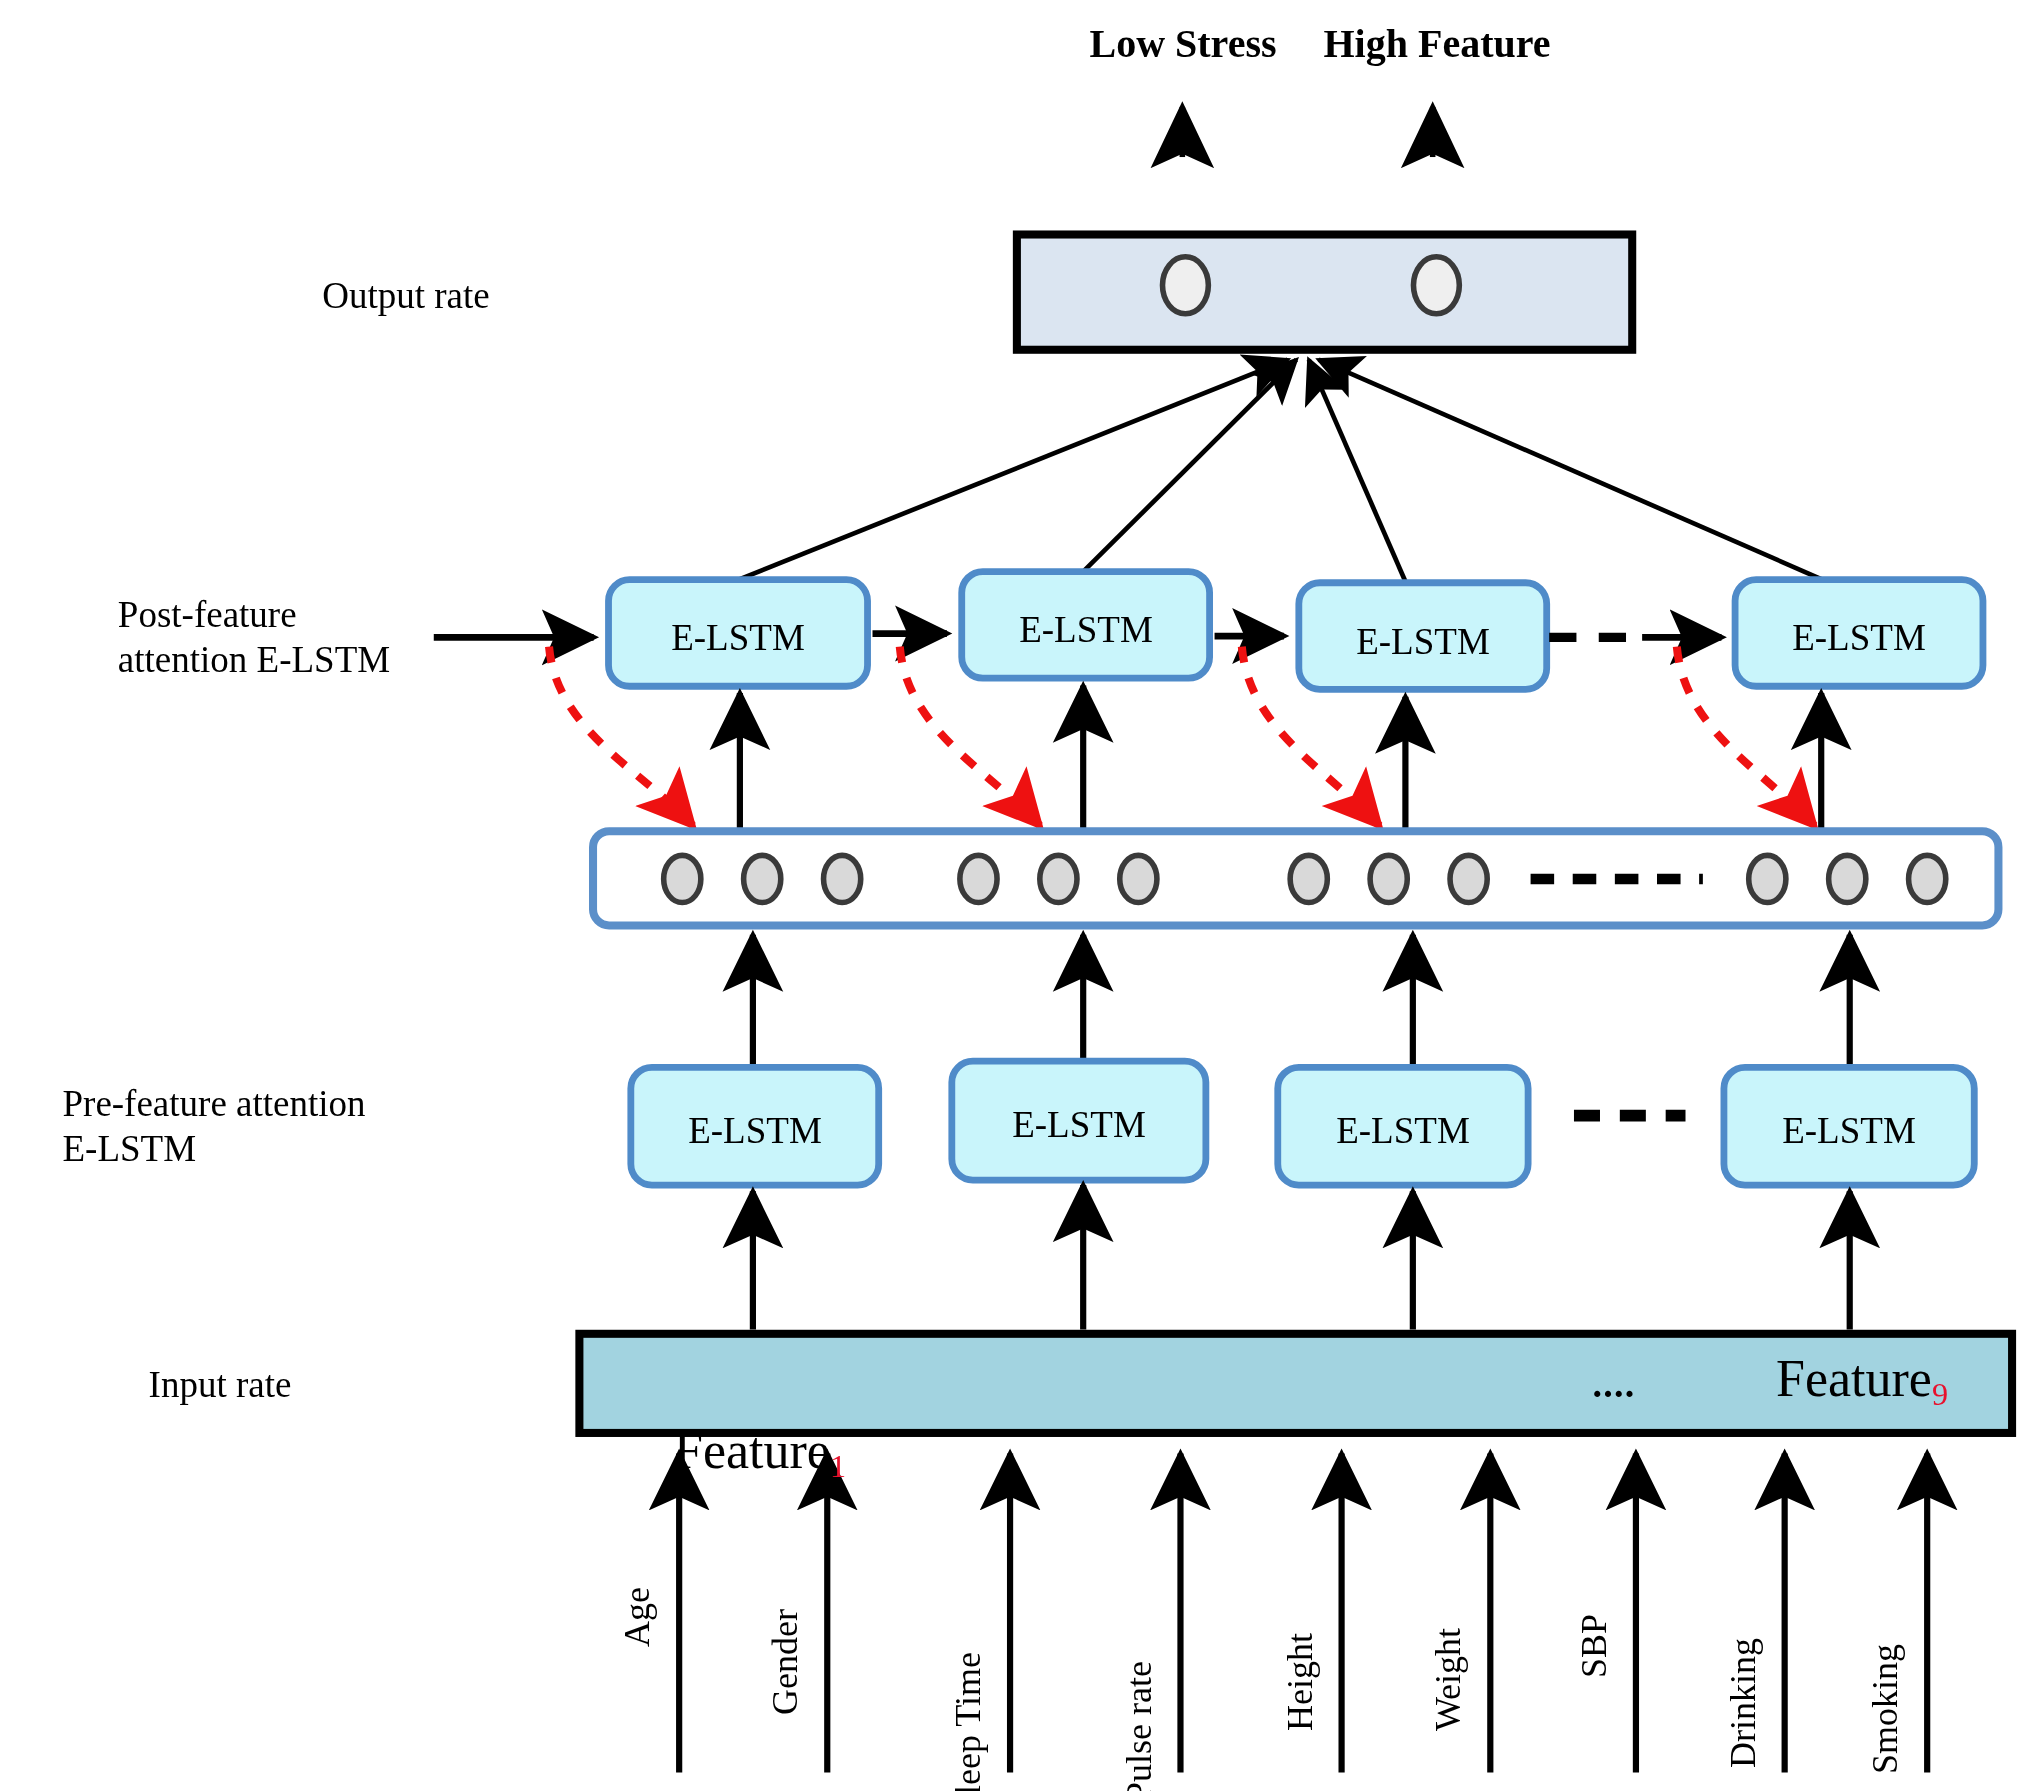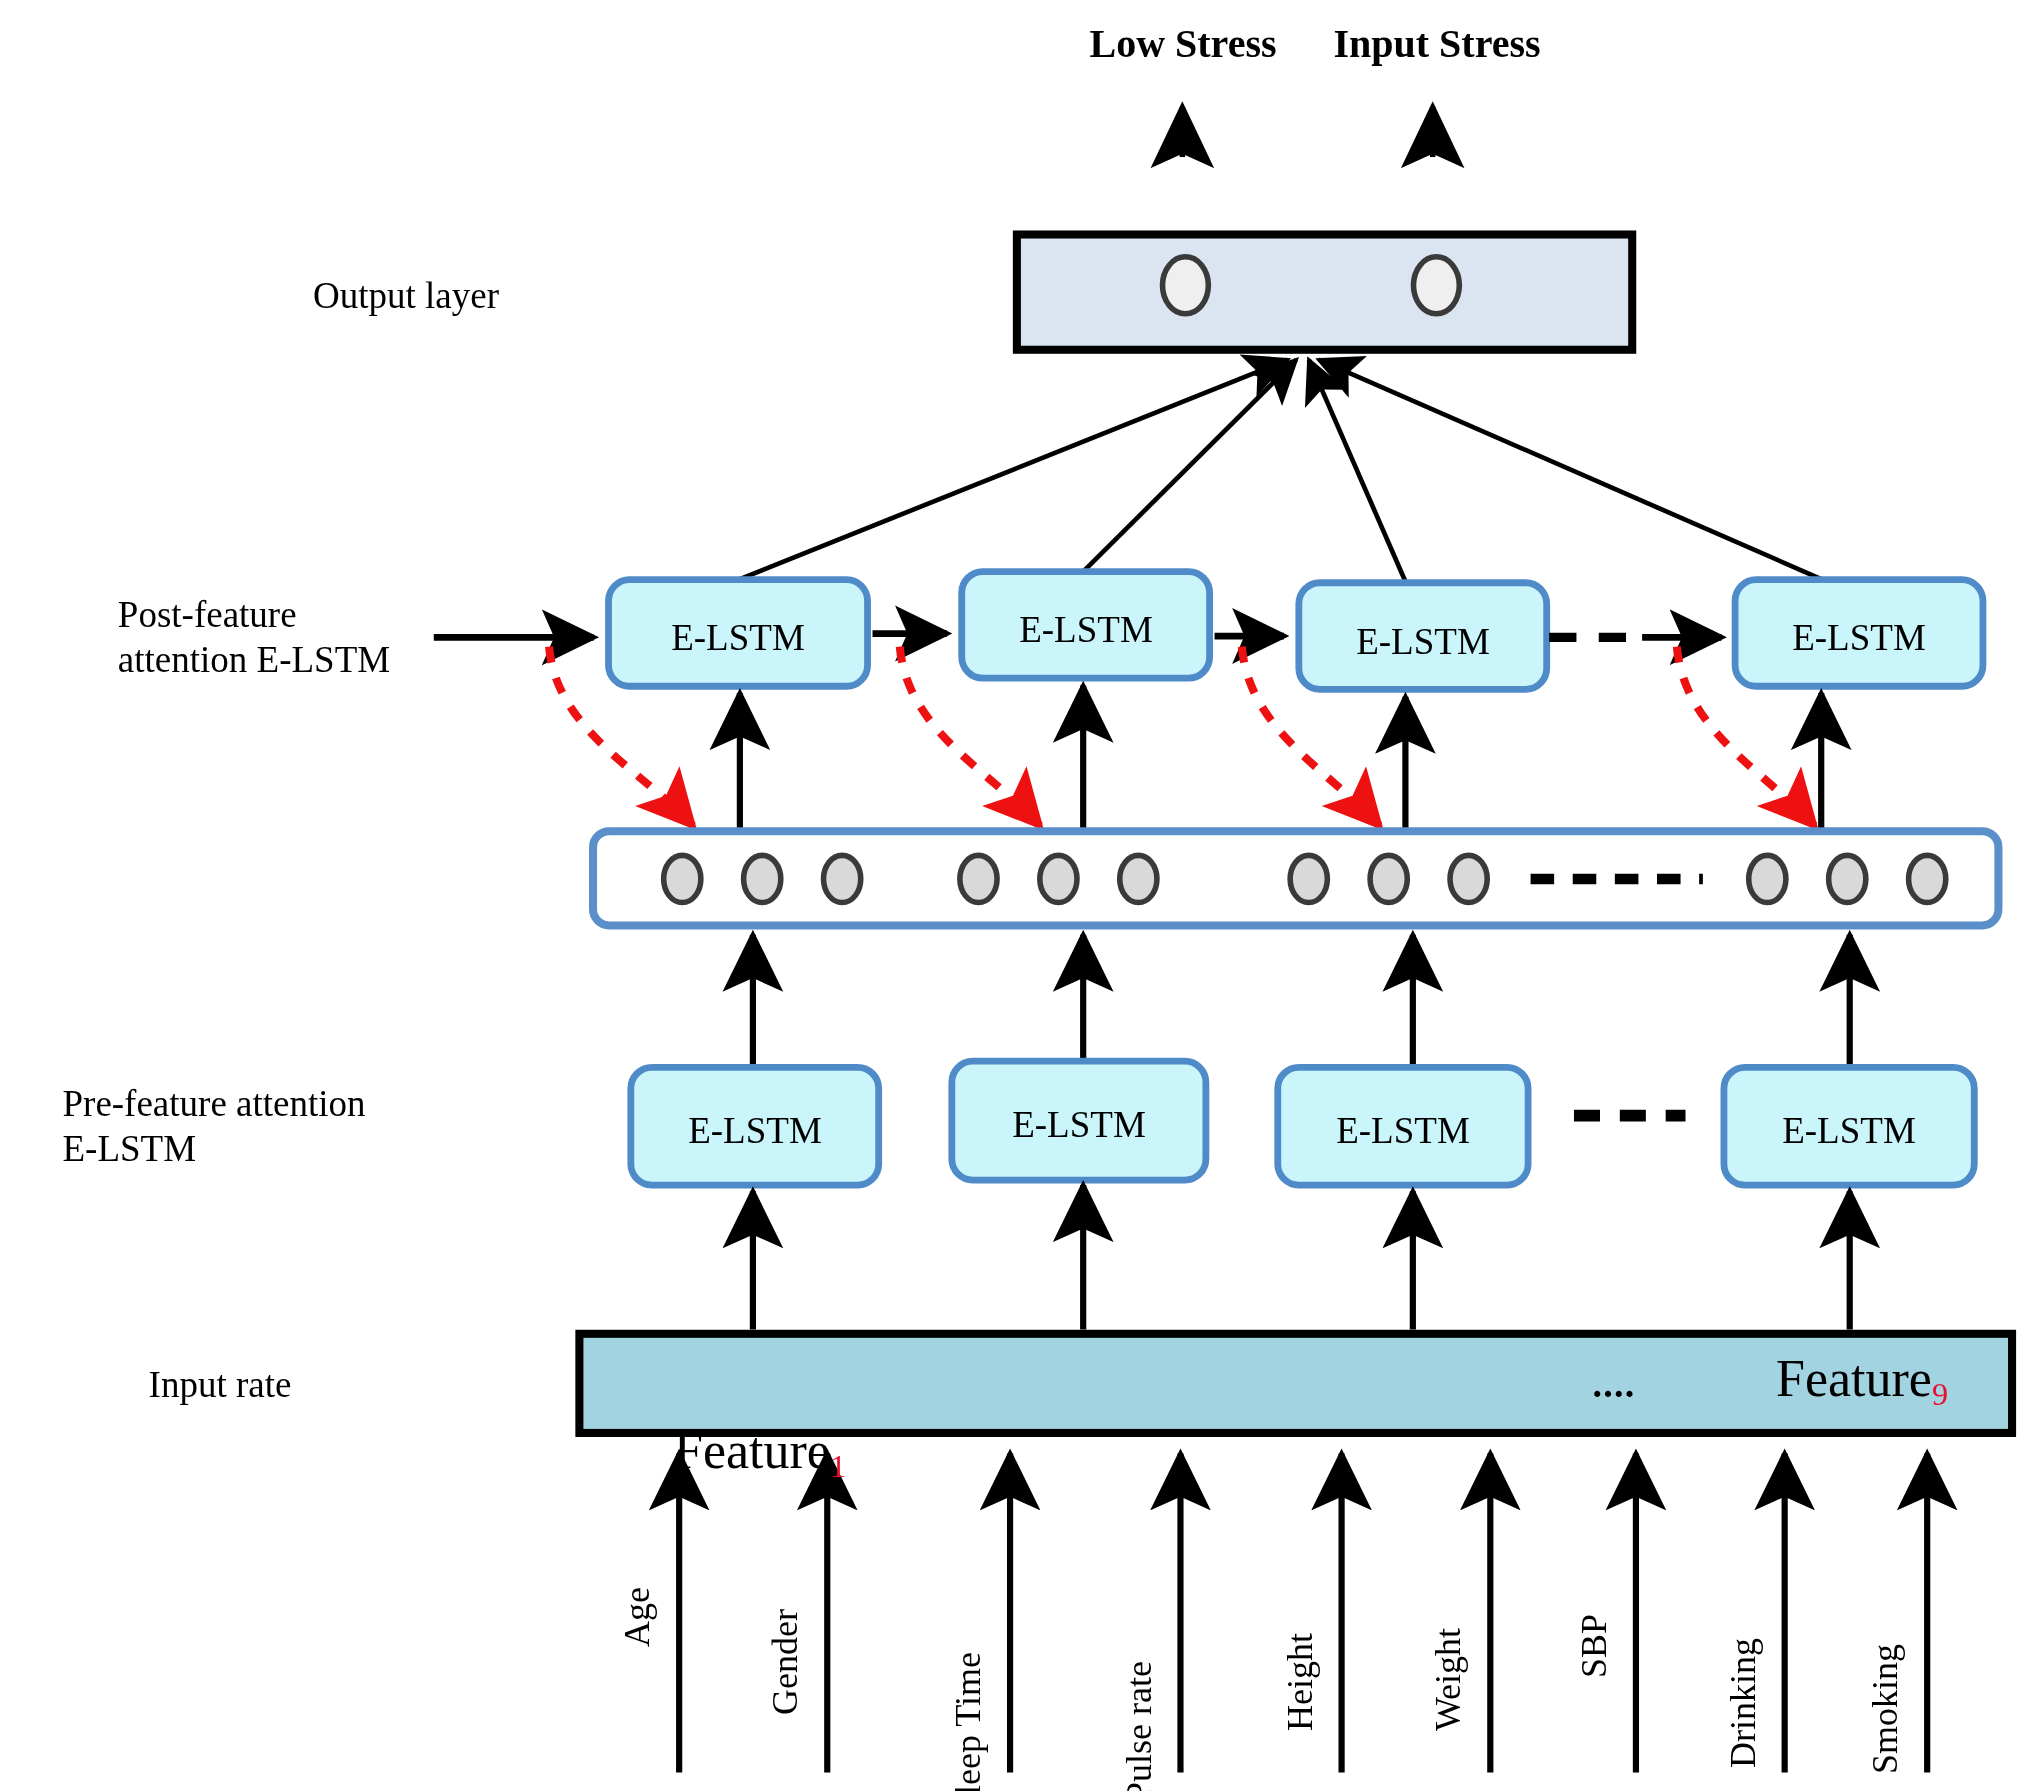--- a/index.html
+++ b/index.html
@@ -158,23 +158,23 @@
       <line x1="1905" y1="2860" x2="1905" y2="2345" stroke="#000" stroke-width="10" marker-end="url(#ah)"></line>
       <line x1="2165" y1="2860" x2="2165" y2="2345" stroke="#000" stroke-width="10" marker-end="url(#ah)"></line>
       <line x1="2405" y1="2860" x2="2405" y2="2345" stroke="#000" stroke-width="10" marker-end="url(#ah)"></line>
       <line x1="2640" y1="2860" x2="2640" y2="2345" stroke="#000" stroke-width="10" marker-end="url(#ah)"></line>
       <line x1="2880" y1="2860" x2="2880" y2="2345" stroke="#000" stroke-width="10" marker-end="url(#ah)"></line>
       <line x1="3110" y1="2860" x2="3110" y2="2345" stroke="#000" stroke-width="10" marker-end="url(#ah)"></line>
     </g>
   </svg>
 
   <div class="lbl stress-label" style="left:1183px;top:20px;transform:translateX(-50%);">Low Stress</div>
-  <div class="lbl stress-label" style="left:1437px;top:20px;transform:translateX(-50%);">Input Stress</div>
-
-  <div class="lbl row-label" style="left:406px;top:273px;transform:translateX(-50%);">Output layer</div>
+  <div class="lbl stress-label" style="left:1437px;top:20px;transform:translateX(-50%);">High Feature</div>
+
+  <div class="lbl row-label" style="left:406px;top:273px;transform:translateX(-50%);">Output rate</div>
 
   <div class="lbl row-label" style="left:254px;top:592px;transform:translateX(-50%);">Post-feature
 attention E-LSTM</div>
 
 
   <div class="lbl row-label" style="left:214px;top:1081px;transform:translateX(-50%);">Pre-feature attention
 E-LSTM</div>
 
   <div class="lbl row-label" style="left:220px;top:1362px;transform:translateX(-50%);">Input rate</div>
 

